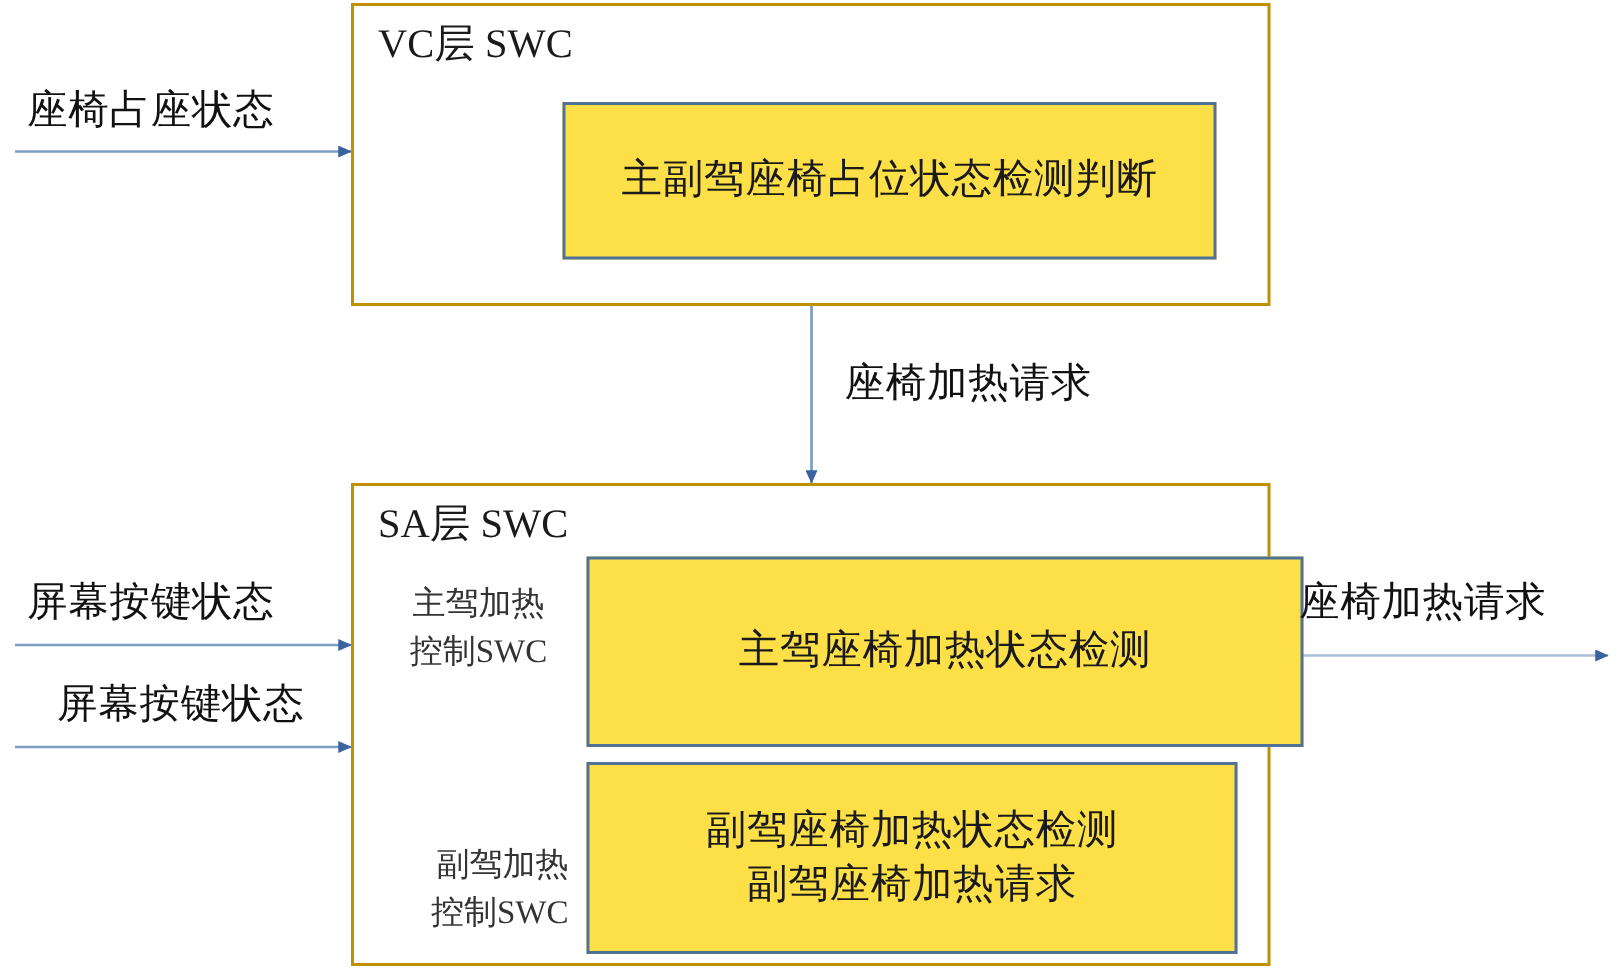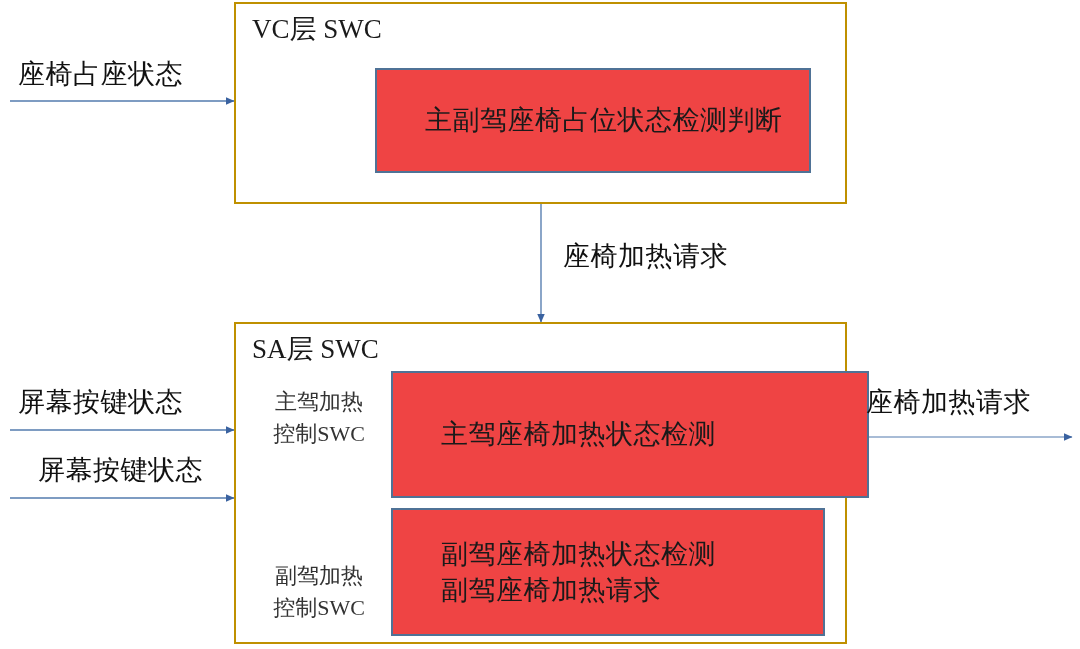--- a/index.html
+++ b/index.html
@@ -30,26 +30,25 @@
     color: #1a1a1a;
     line-height: 1;
     white-space: nowrap;
   }
 
   
   .comp-box {
     position: absolute;
     box-sizing: border-box;
     border: 2px solid #4f7296;
-    background: #ef4444;
+    background: #fde047;
     display: flex;
     flex-direction: column;
-    align-items: flex-start;
+    align-items: center;
     justify-content: center;
-    padding-left: 48px;
   }
   .comp-line {
     font-family: "DejaVu Sans", "Liberation Sans", sans-serif;
     font-size: 27px;
     color: #1a1a1a;
     line-height: 1.35;
     white-space: nowrap;
     letter-spacing: 0.5px;
   }
 
@@ -116,21 +115,21 @@
 
 <div class="layer-box" style="left:234px; top:322px; width:613px; height:322px;"></div>
 
 <div class="layer-title" style="left:252px; top:336px;">SA层 SWC</div>
 
 <div class="sub-caption" style="left:259px; top:386px; width:120px;">
   <div>主驾加热</div>
   <div>控制SWC</div>
 </div>
 
-<div class="sub-caption" style="left:259px; top:560px; width:120px;">
+<div class="sub-caption" style="left:259px; top:560px; width:120px;text-align:right;">
   <div>副驾加热</div>
   <div>控制SWC</div>
 </div>
 
 <div class="comp-box" style="left:391px; top:371px; width:478px; height:127px;">
   <div class="comp-line">主驾座椅加热状态检测</div>
 </div>
 
 <div class="comp-box" style="left:391px; top:508px; width:434px; height:128px;">
   <div class="comp-line">副驾座椅加热状态检测</div>

